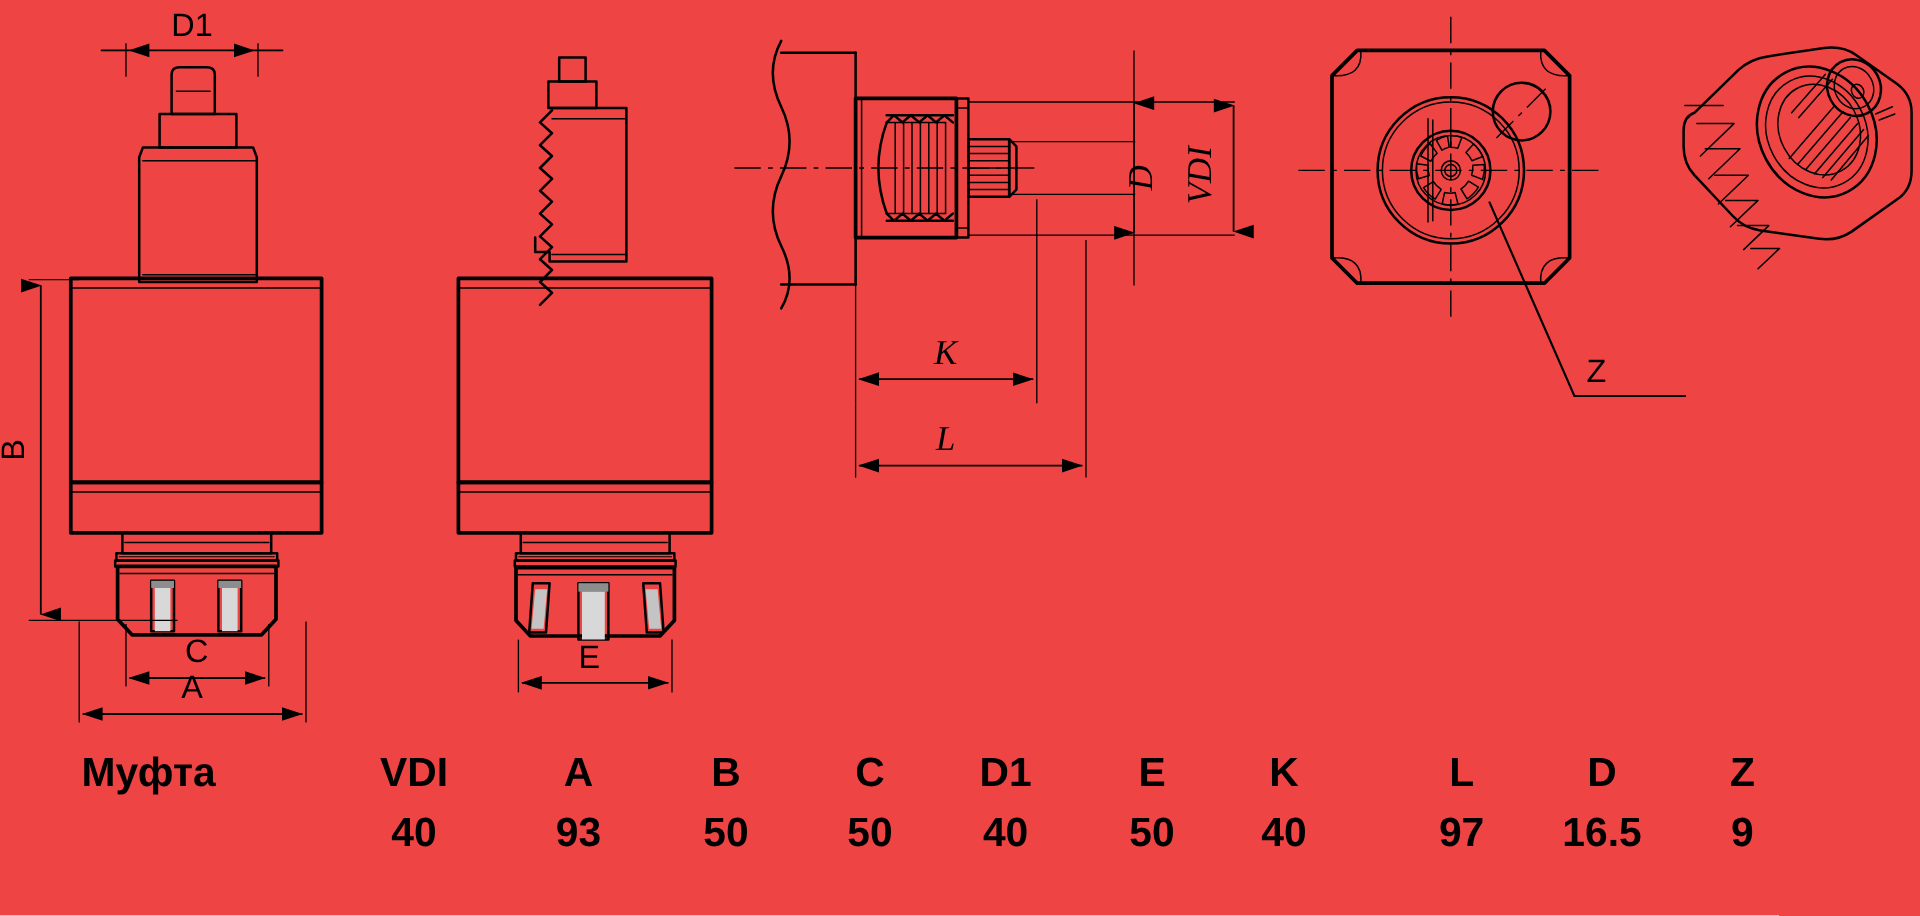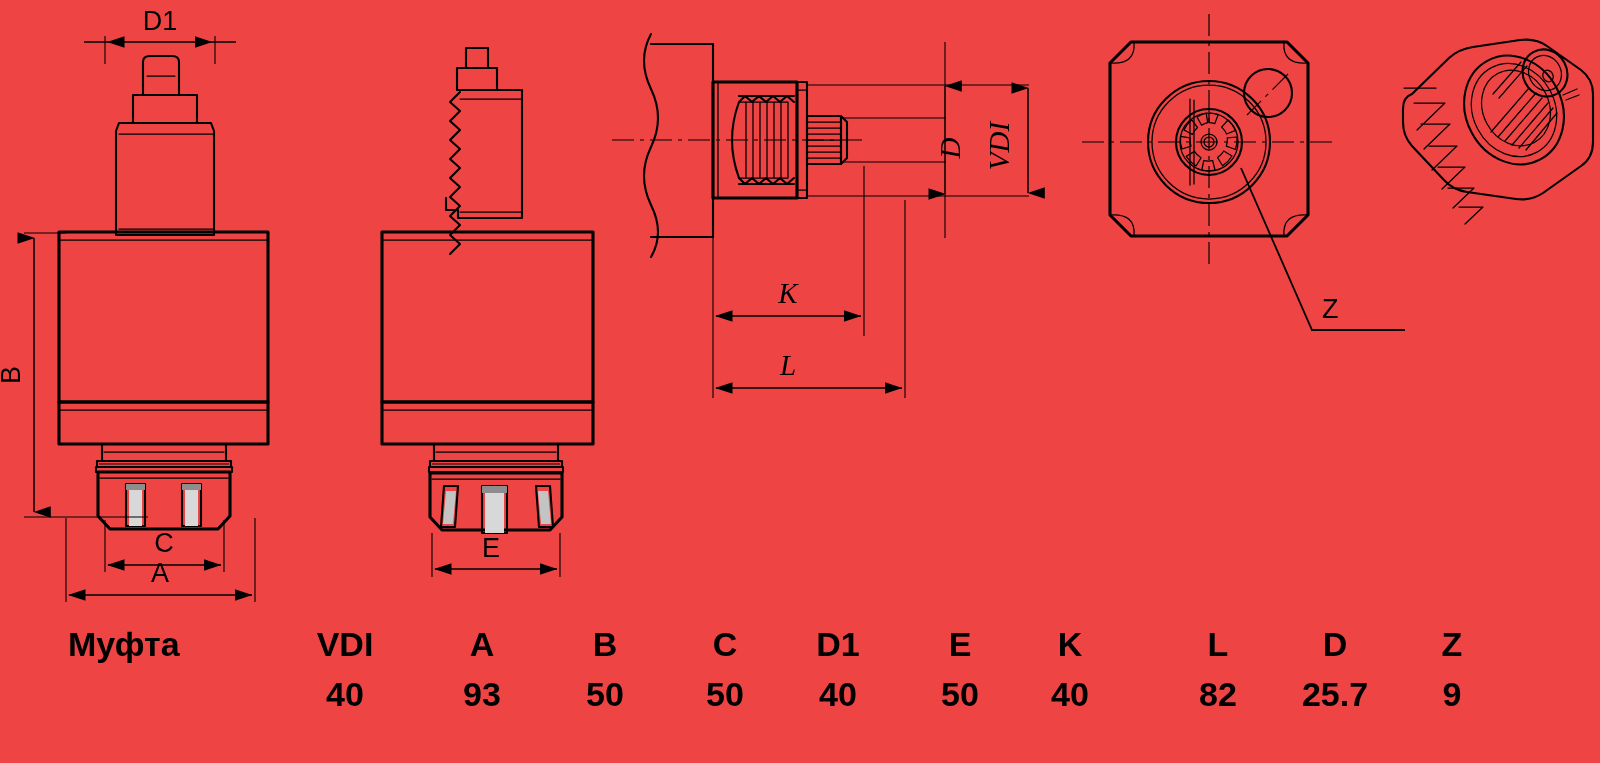--- a/index.html
+++ b/index.html
@@ -436,22 +436,22 @@
     <div class="tbl-cell tbl-head cell-center" style="left:838px;">D1</div>
     <div class="tbl-cell tbl-val cell-center" style="left:838px;">40</div>
 
     <div class="tbl-cell tbl-head cell-center" style="left:960px;">E</div>
     <div class="tbl-cell tbl-val cell-center" style="left:960px;">50</div>
 
     <div class="tbl-cell tbl-head cell-center" style="left:1070px;">K</div>
     <div class="tbl-cell tbl-val cell-center" style="left:1070px;">40</div>
 
     <div class="tbl-cell tbl-head cell-center" style="left:1218px;">L</div>
-    <div class="tbl-cell tbl-val cell-center" style="left:1218px;">82</div>
+    <div class="tbl-cell tbl-val cell-center" style="left:1218px;">97</div>
 
     <div class="tbl-cell tbl-head cell-center" style="left:1335px;">D</div>
-    <div class="tbl-cell tbl-val cell-center" style="left:1335px;">25.7</div>
+    <div class="tbl-cell tbl-val cell-center" style="left:1335px;">16.5</div>
 
     <div class="tbl-cell tbl-head cell-center" style="left:1452px;">Z</div>
     <div class="tbl-cell tbl-val cell-center" style="left:1452px;">9</div>
   </div>
 
 </div>
 
 </body></html>

